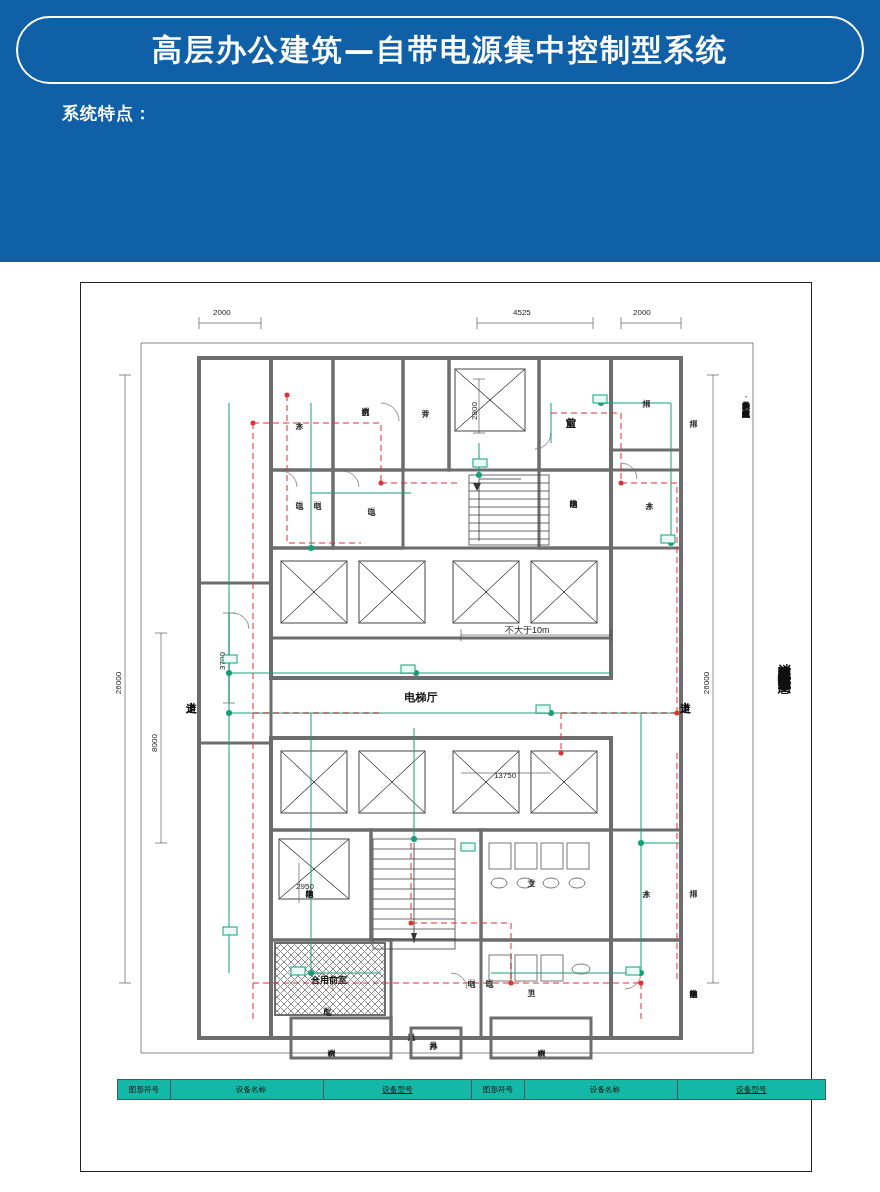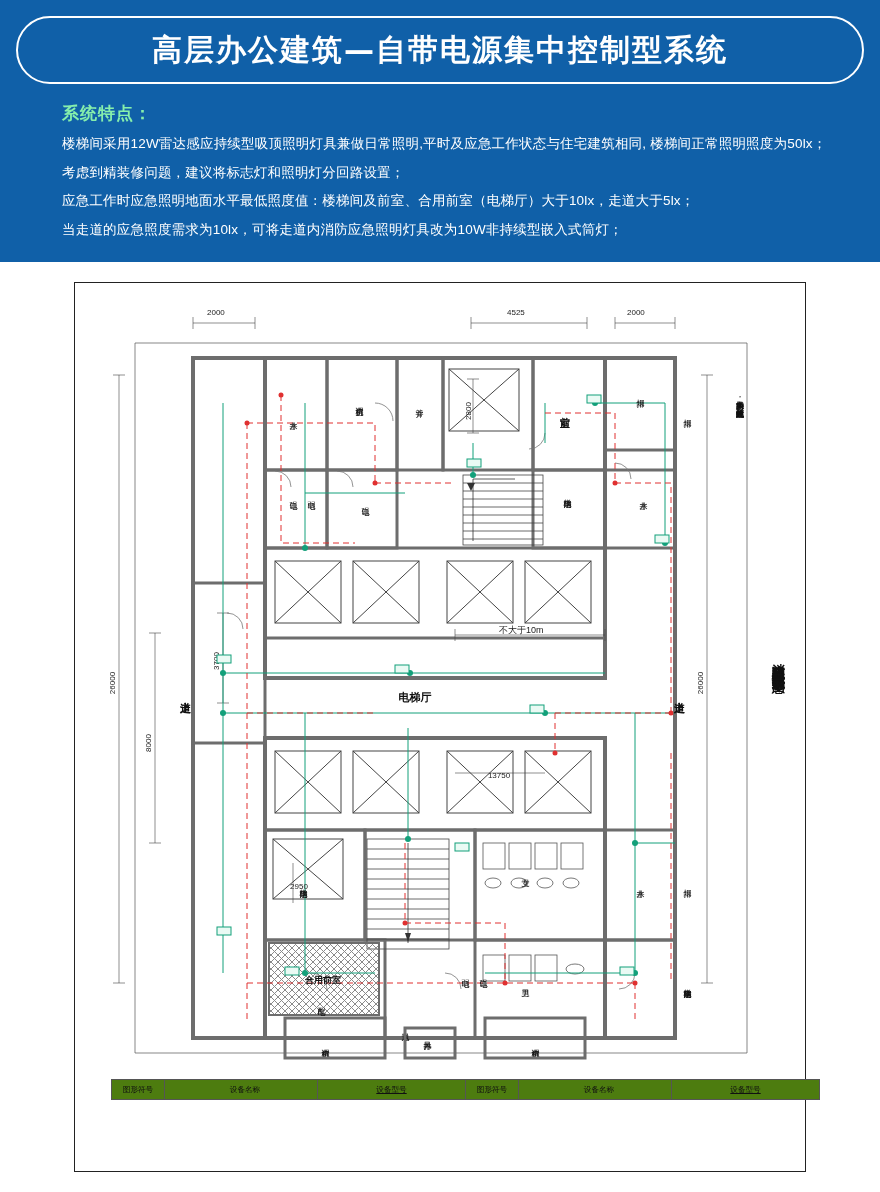--- a/index.html
+++ b/index.html
@@ -20,32 +20,32 @@
     border:2px solid #ffffff;border-radius:34px;
     box-sizing:border-box;
     display:flex;align-items:center;justify-content:center;
   }
   .banner-title{
     color:#ffffff;font-size:30px;font-weight:bold;letter-spacing:2px;
     font-family:"DejaVu Sans","Liberation Sans",sans-serif;
   }
   .feature-head{
     position:absolute;left:62px;top:102px;
-    color:#86efac;font-size:17px;font-weight:bold;letter-spacing:1px;
+    color:#ffffff;font-size:17px;font-weight:bold;letter-spacing:1px;
   }
   .feature-list{
     position:absolute;left:62px;top:134px;width:790px;
   }
   .feature-list p{
     margin:0 0 9px 0;color:#ffffff;font-size:13.5px;line-height:1.45;
     letter-spacing:.2px;
   }
   
   .sheet{
-    position:absolute;left:74px;top:282px;width:732px;height:890px;
+    position:absolute;left:80px;top:282px;width:732px;height:890px;
     border:1px solid #222;background:#ffffff;box-sizing:border-box;
   }
   .plan{
     position:absolute;left:0;top:0;width:732px;height:790px;
   }
   .plan svg{display:block;}
   
   .sheet-title{
     position:absolute;right:18px;top:370px;
     writing-mode:vertical-rl;
@@ -59,21 +59,21 @@
   
   .legend{
     position:absolute;left:36px;top:796px;width:662px;
     border-collapse:collapse;font-size:7.4px;color:#111;
     table-layout:fixed;
   }
   .legend td,.legend th{
     border:1px solid #555;height:19px;text-align:center;vertical-align:middle;
     padding:0 2px;font-weight:normal;
   }
-  .legend th{background:#4d7c0f;font-size:7.6px;}
+  .legend th{background:#14b8a6;font-size:7.6px;}
   .legend .c-sym{width:48px;}
   .legend .c-name{width:140px;text-align:left;padding-left:10px;}
   .legend .c-model{width:143px;text-decoration:underline;}
   .sym-box{
     display:inline-block;width:20px;height:9px;border:1px solid #13a07a;
     background:#eafaf4;vertical-align:middle;
   }
   .sym-circle{
     display:inline-block;width:10px;height:10px;border:1px solid #13a07a;
     border-radius:50%;background:#eafaf4;vertical-align:middle;
@@ -95,26 +95,20 @@
   }
 </style>
 </head>
 <body>
 
 <div class="banner">
   <div class="banner-title-box">
     <div class="banner-title">高层办公建筑—自带电源集中控制型系统</div>
   </div>
   <div class="feature-head">系统特点：</div>
-  <div class="feature-list">
-    <p>楼梯间采用12W雷达感应持续型吸顶照明灯具兼做日常照明,平时及应急工作状态与住宅建筑相同, 楼梯间正常照明照度为50lx；</p>
-    <p>考虑到精装修问题，建议将标志灯和照明灯分回路设置；</p>
-    <p>应急工作时应急照明地面水平最低照度值：楼梯间及前室、合用前室（电梯厅）大于10lx，走道大于5lx；</p>
-    <p>当走道的应急照度需求为10lx，可将走道内消防应急照明灯具改为10W非持续型嵌入式筒灯；</p>
-  </div>
 </div>
 
 <div class="sheet">
 
   <div class="plan">
   <svg width="732" height="790" viewBox="0 0 732 790" xmlns="http://www.w3.org/2000/svg">
     <defs>
       <pattern id="hatch" width="7" height="7" patternUnits="userSpaceOnUse">
         <path d="M0,7 L7,0" stroke="#8a8a8a" stroke-width="1"></path>
         <path d="M0,0 L7,7" stroke="#8a8a8a" stroke-width="1"></path>

